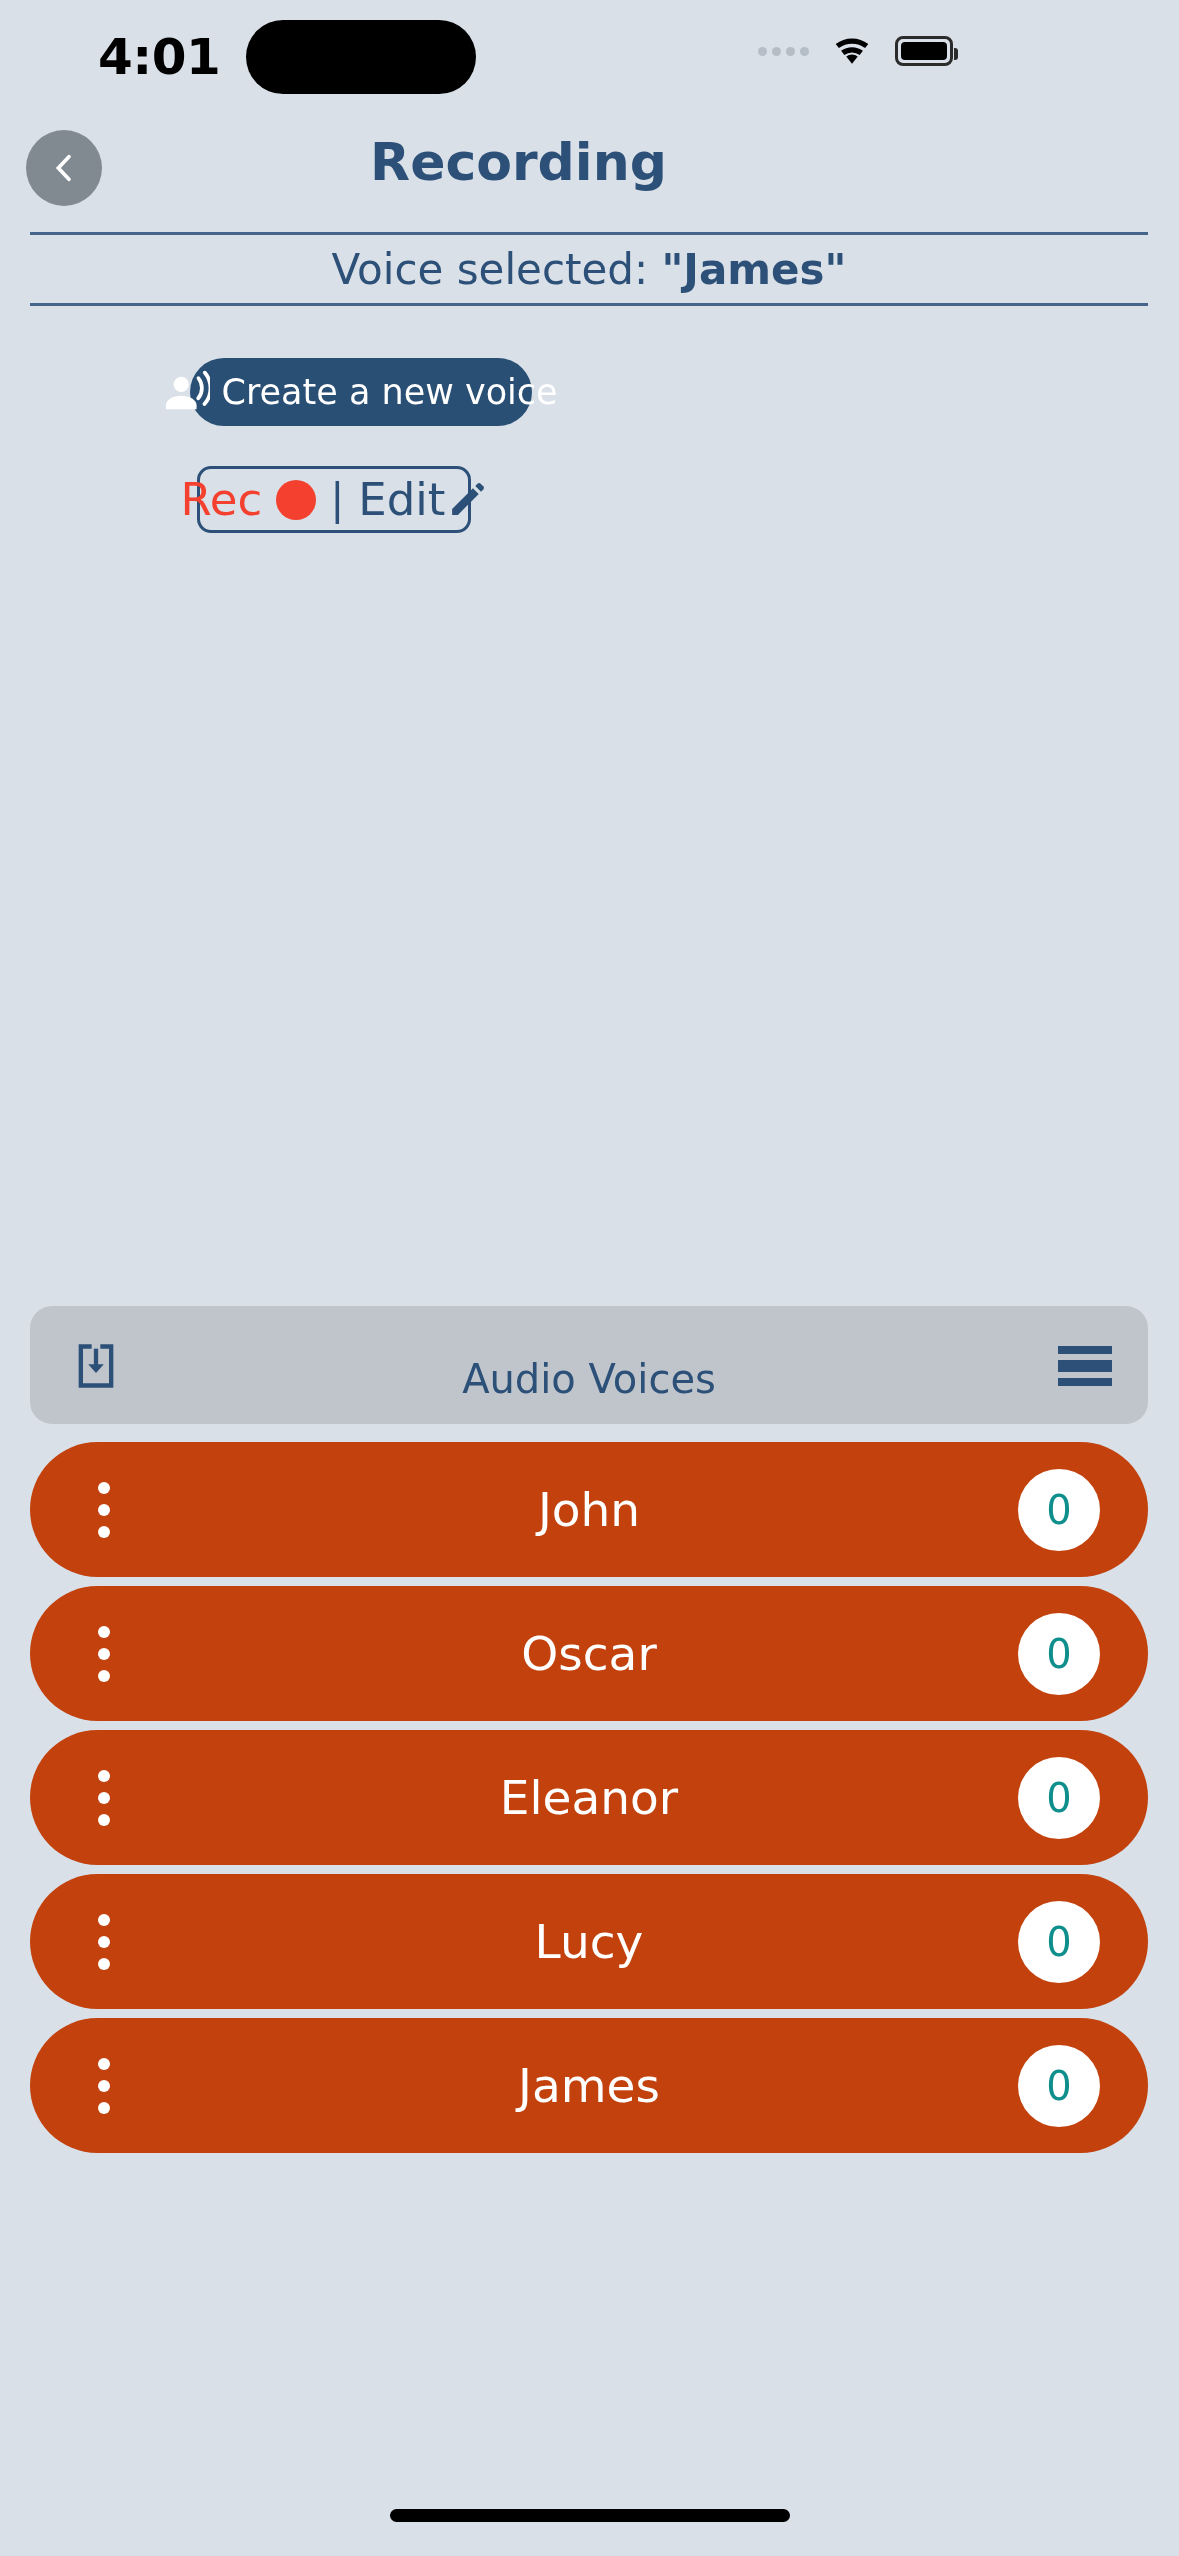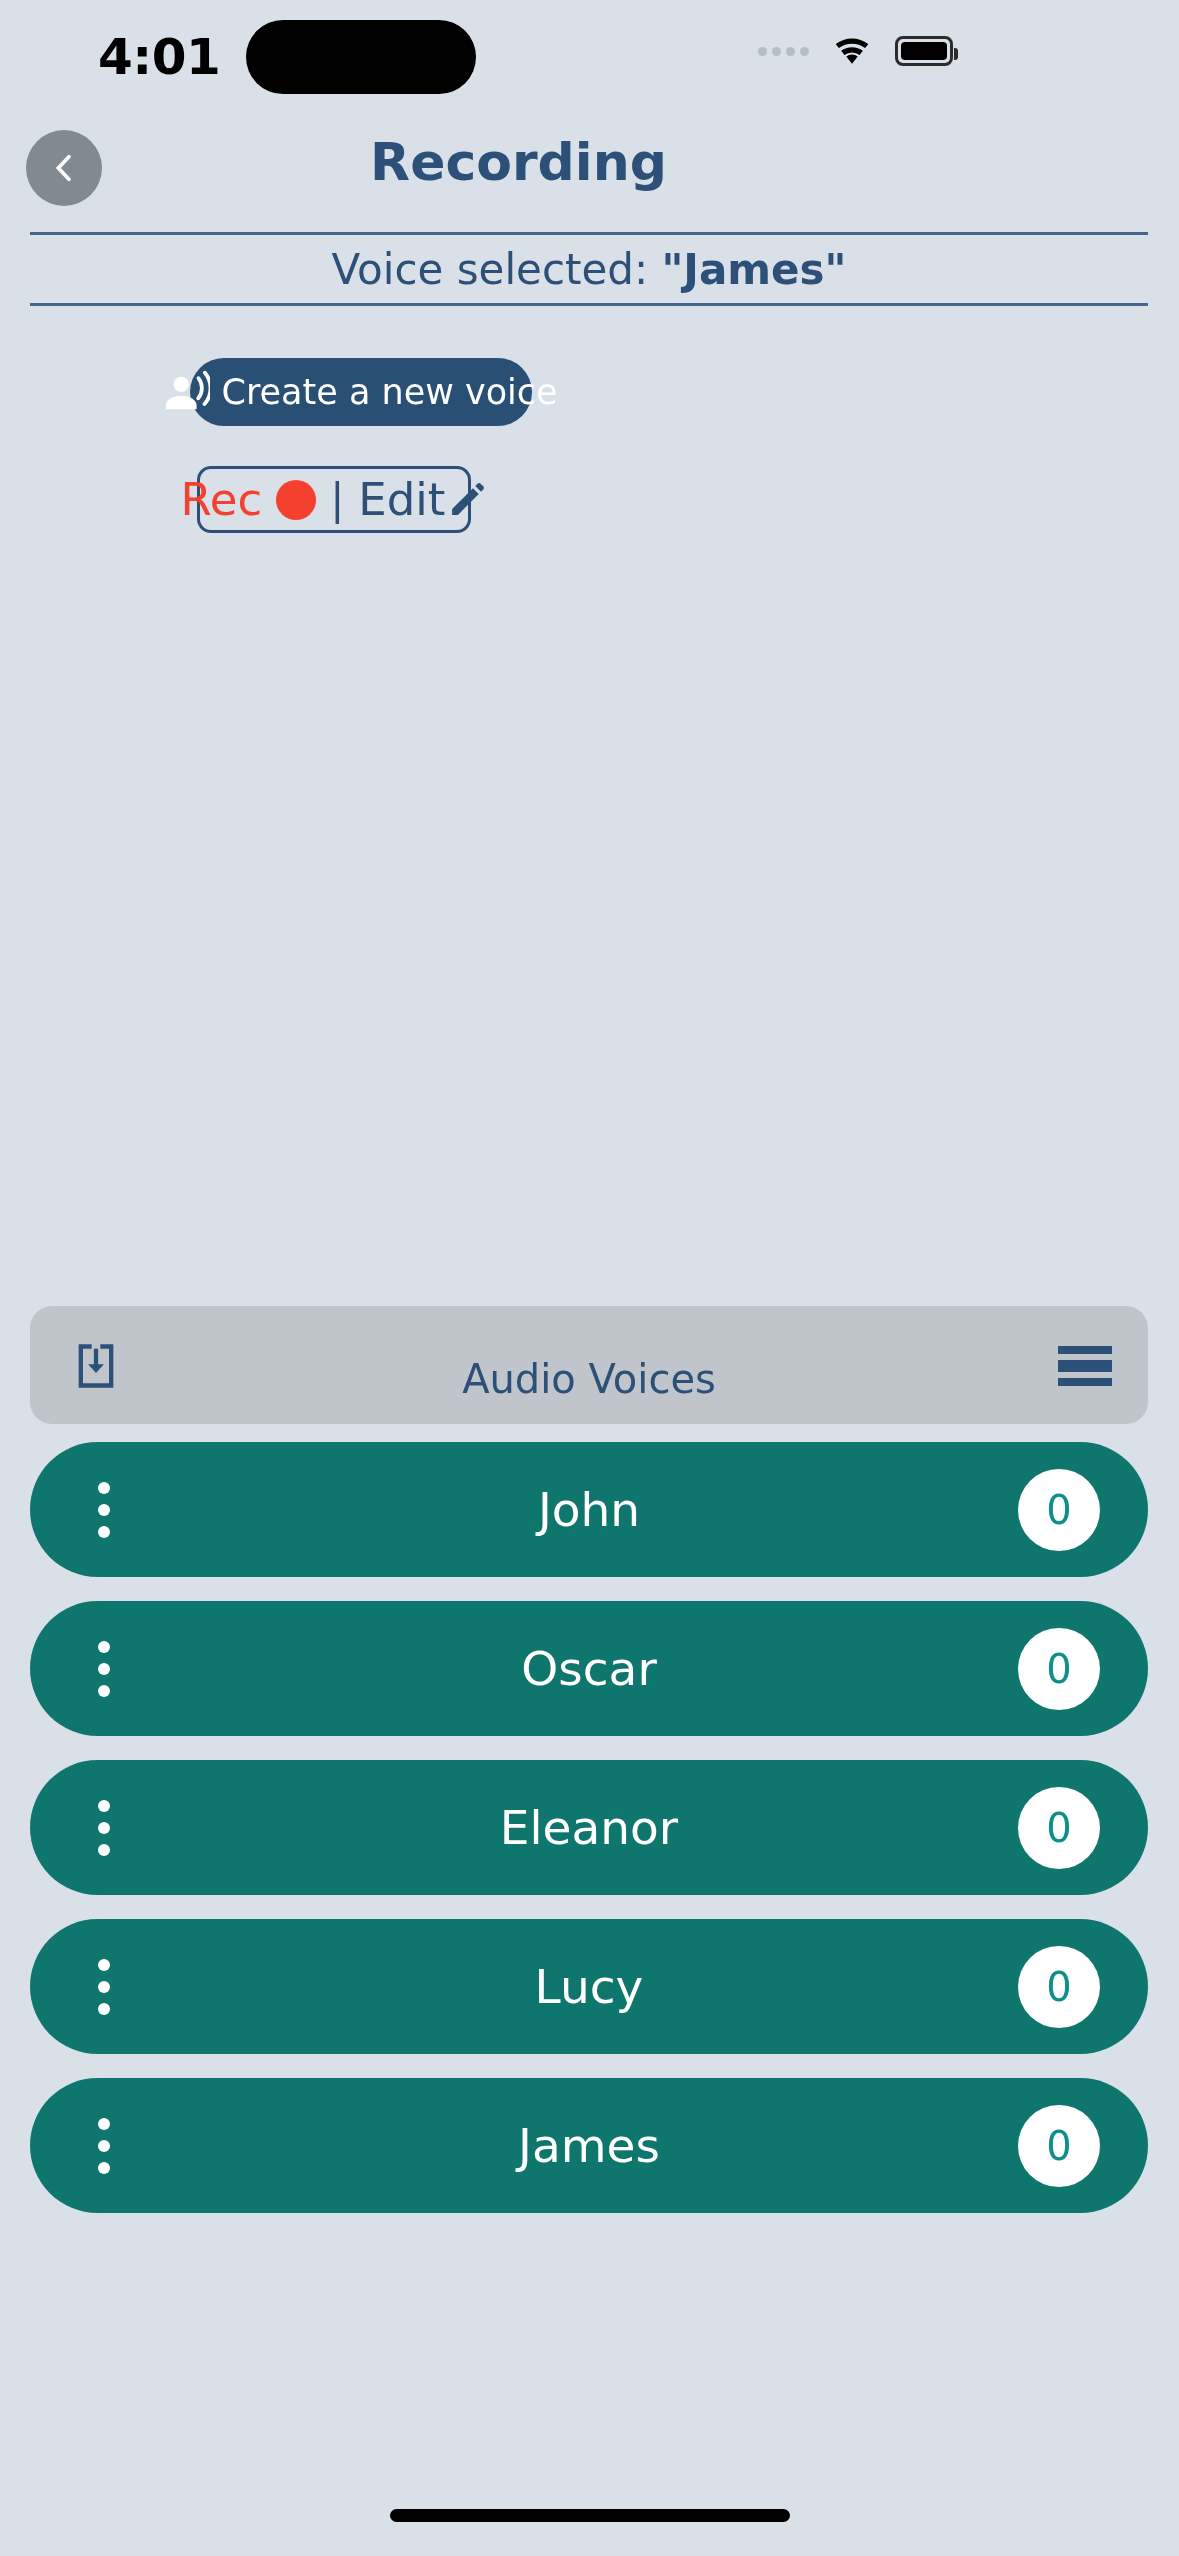--- a/index.html
+++ b/index.html
@@ -149,22 +149,22 @@
   .audio-bar .menu-icon {
     position:absolute; right:36px; top:40px;
     width:54px; height:40px; cursor:pointer;
   }
 
   
   .voice-list { position:absolute; top:1442px; left:30px; width:1118px; }
   .voice-row {
     position:relative;
     width:1118px; height:135px;
-    background:#0f766e; border-radius:68px;
-    margin-bottom:24px;
+    background:#c2410c; border-radius:68px;
+    margin-bottom:9px;
     display:flex; align-items:center; justify-content:center;
     cursor:pointer;
   }
   .kebab {
     position:absolute; left:68px; top:50%; transform:translateY(-50%);
     display:flex; flex-direction:column; gap:10px; cursor:pointer;
   }
   .kebab i { display:block; width:12px; height:12px; border-radius:50%; background:#fff; }
   .voice-name {
     font-size:47px; color:#fff; font-weight:400;

